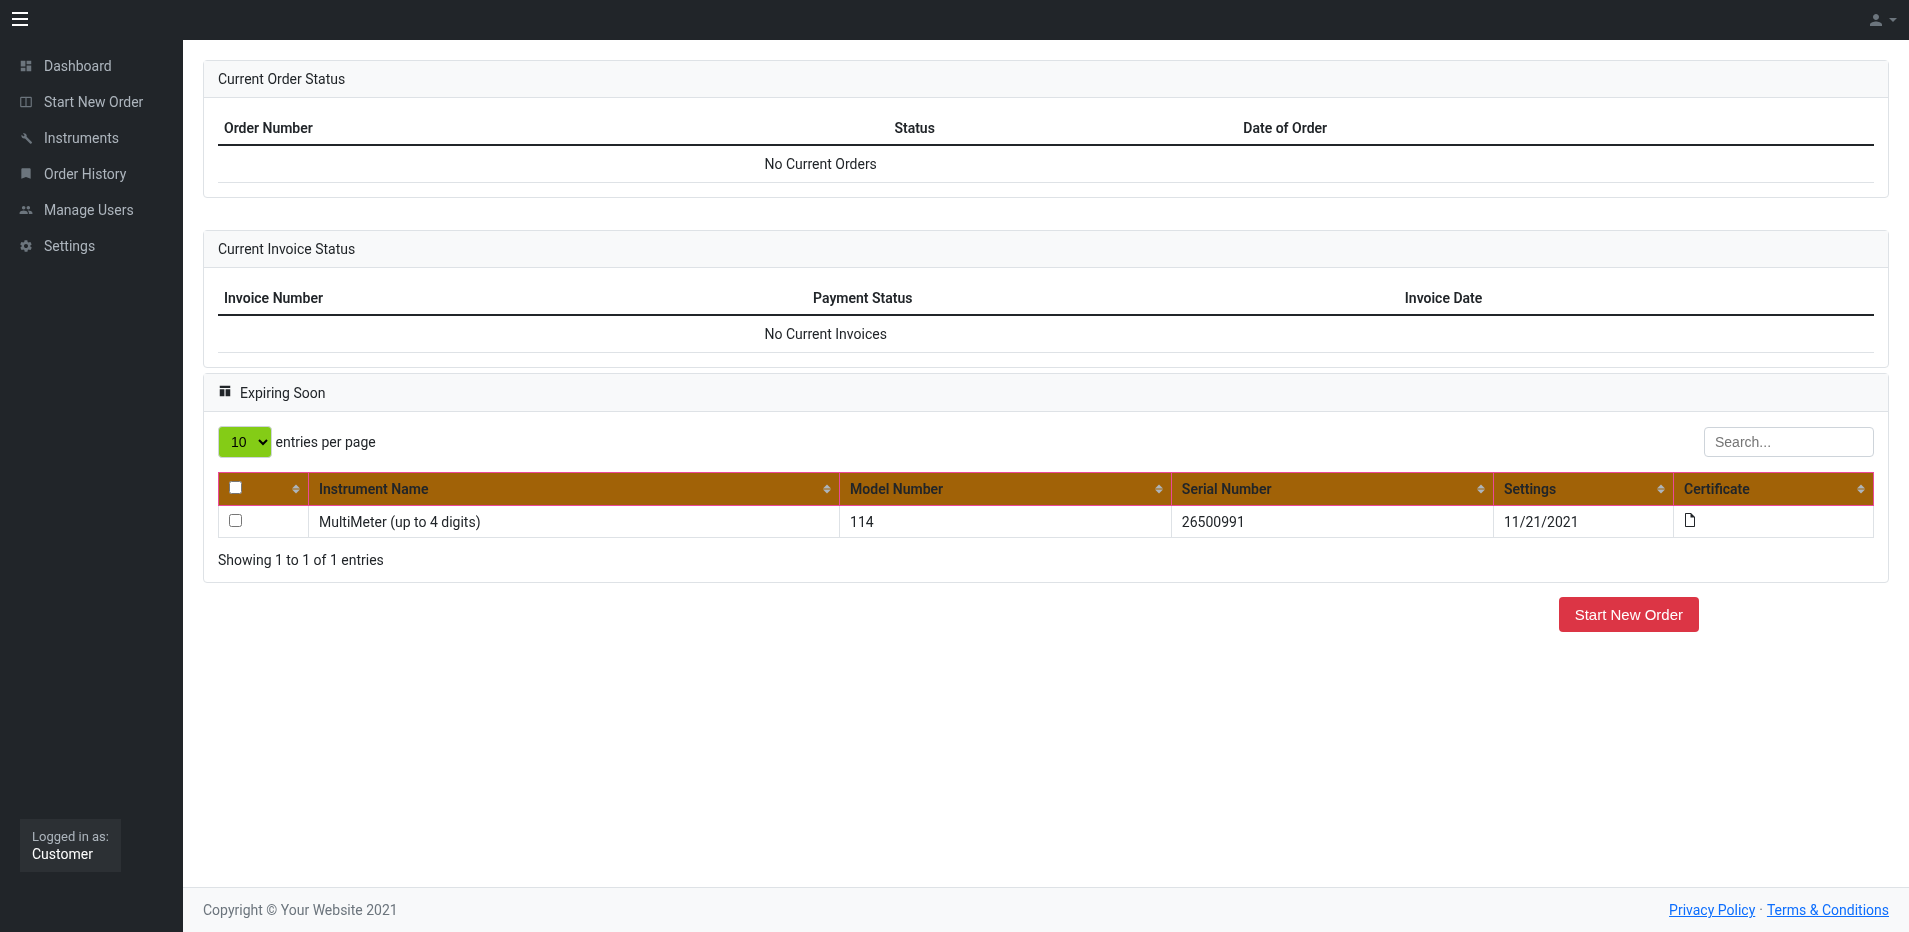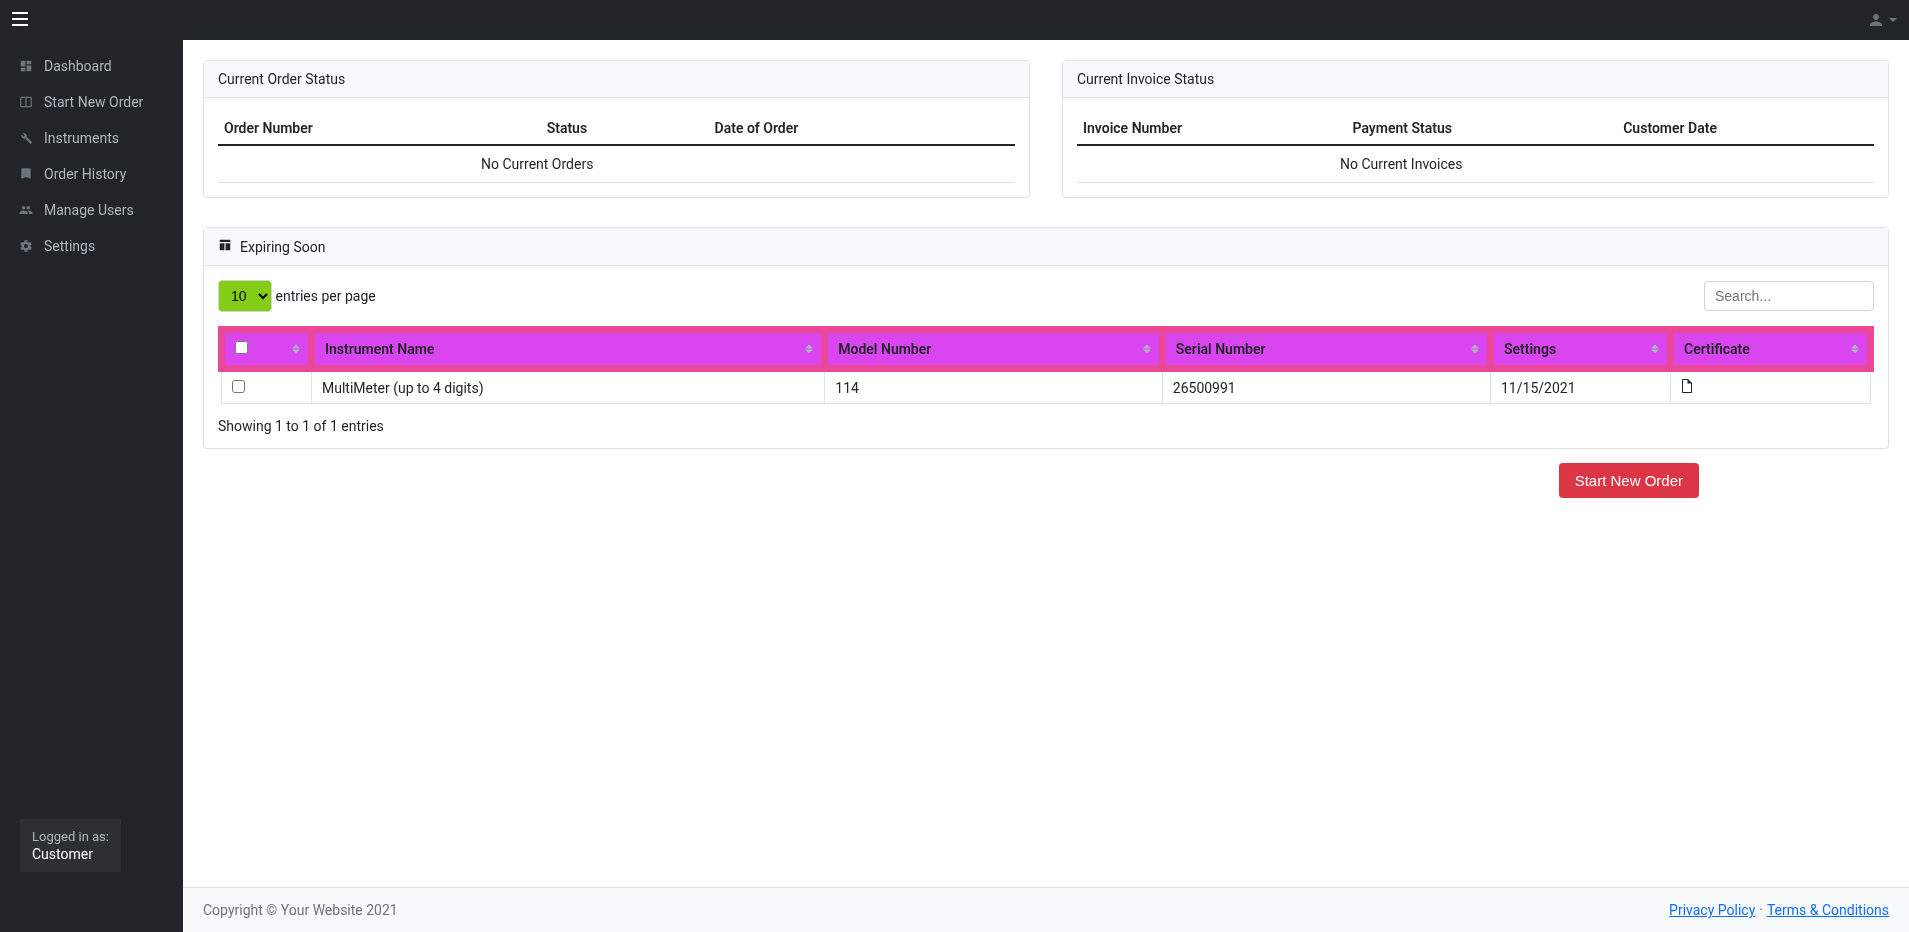--- a/index.html
+++ b/index.html
@@ -12,36 +12,36 @@
 .layout { display: flex; min-height: calc(100vh - 40px); }
 .sidebar { width: 183px; background: #212529; display: flex; flex-direction: column; justify-content: space-between; flex-shrink: 0; }
 .nav { list-style: none; padding: 8px 0; }
 .nav-item { display: flex; align-items: center; gap: 10px; padding: 10px 18px; color: #adb5bd; cursor: pointer; font-size: 14px; }
 .nav-item .icon { width: 16px; display: inline-flex; justify-content: center; color: #6c757d; }
 .login-box { background: #2c3034; margin: 0 0 60px 20px; padding: 10px 12px; color: #adb5bd; font-size: 13px; width: fit-content; }
 .login-box .role { color: #fff; font-size: 14px; margin-top: 2px; }
 .main { flex: 1; display: flex; flex-direction: column; }
 .content { padding: 20px; flex: 1; }
 h1 { font-size: 32px; font-weight: 600; margin-bottom: 20px; }
-.row { display: flex; gap: 32px; margin-bottom: 29px; }
+.row { display: flex; gap: 32px; margin-bottom: 5px; flex-direction: column; }
 .card { border: 1px solid #dee2e6; border-radius: 4px; background: #fff; flex: 1; }
 .card-header { background: #f8f9fa; border-bottom: 1px solid #dee2e6; padding: 10px 14px; font-size: 14px; color: #212529; display: flex; align-items: center; gap: 8px; }
 .card-body { padding: 14px; }
 .inner-table { width: 100%; border-collapse: collapse; }
 .inner-table th { text-align: left; font-weight: 600; padding: 8px 6px; border-bottom: 2px solid #212529; font-size: 14px; }
 .inner-table td { padding: 10px 6px; border-bottom: 1px solid #dee2e6; font-size: 14px; }
 .inner-table .empty { text-align: left; color: #212529; }
 .inner-table .empty-row td { text-align: left; padding-left: 33%; }
 .inv-empty td { padding-left: 35%; }
 .table-controls { display: flex; justify-content: space-between; align-items: center; margin-bottom: 14px; }
 .entries-select { border: 1px solid #ced4da; border-radius: 4px; padding: 6px 8px; font-size: 14px; background: #84cc16; cursor: pointer; }
 .entries-label { font-size: 14px; color: #212529; }
 .search-input { border: 1px solid #ced4da; border-radius: 4px; padding: 6px 10px; font-size: 14px; width: 170px; }
 .data-table { width: 100%; border-collapse: collapse; border: 1px solid #dee2e6; }
-.data-table th { text-align: left; font-weight: 600; padding: 8px 10px; border: 7px solid #ec4899; background: #d946ef; font-size: 14px; position: relative; }
+.data-table th { text-align: left; font-weight: 600; padding: 8px 10px; border: 1px solid #ec4899; background: #a16207; font-size: 14px; position: relative; }
 .data-table td { padding: 7px 10px; border: 1px solid #dee2e6; font-size: 14px; }
 .sort-arrows { position: absolute; right: 8px; top: 50%; transform: translateY(-50%); display: flex; flex-direction: column; gap: 1px; }
 .sort-up, .sort-down { width: 0; height: 0; border-left: 4px solid transparent; border-right: 4px solid transparent; }
 .sort-up { border-bottom: 4px solid #adb5bd; }
 .sort-down { border-top: 4px solid #adb5bd; }
 .showing { margin-top: 14px; font-size: 14px; }
 .btn-danger { background: #dc3545; color: #fff; border: none; border-radius: 4px; padding: 9px 16px; font-size: 15px; cursor: pointer; }
 .btn-row { display: flex; justify-content: flex-end; margin-top: 14px; padding-right: 190px; }
 .footer { background: #f8f9fa; border-top: 1px solid #dee2e6; padding: 14px 20px; display: flex; justify-content: space-between; align-items: flex-start; font-size: 14px; color: #6c757d; }
 .footer a { color: #0d6efd; }
@@ -150,21 +150,21 @@
         </div>
 
         <div class="card">
           <div class="card-header">Current Invoice Status</div>
           <div class="card-body">
             <table class="inner-table">
               <thead>
                   <tr>
                 <th>Invoice Number</th>
                 <th>Payment Status</th>
-                <th>Customer Date</th>
+                <th>Invoice Date</th>
               </tr>
                 </thead>
               <tbody>
                 <tr class="empty-row inv-empty">
                     <td colspan="3" class="empty">No Current Invoices</td>
                   </tr>
               </tbody>
             </table>
           </div>
         </div>
@@ -216,21 +216,21 @@
                       <span class="sort-down"></span>
                     </span></th>
             </tr>
               </thead>
             <tbody>
               <tr>
                 <td><input type="checkbox" class="checkbox" style=""></td>
                 <td>MultiMeter (up to 4 digits)</td>
                 <td>114</td>
                 <td>26500991</td>
-                <td>11/15/2021</td>
+                <td>11/21/2021</td>
                 <td>
                   <span class="pdf-icon"><svg width="12" height="14" viewBox="0 0 24 28" fill="#212529">
                         <path d="M14 0H4C2.9 0 2 .9 2 2v24c0 1.1.9 2 2 2h16c1.1 0 2-.9 2-2V8l-8-8zm4 26H4V2h9v7h7v17z"></path>
                       </svg></span>
                 </td>
               </tr>
             </tbody>
           </table>
 
           <div class="showing">Showing 1 to 1 of 1 entries</div>

